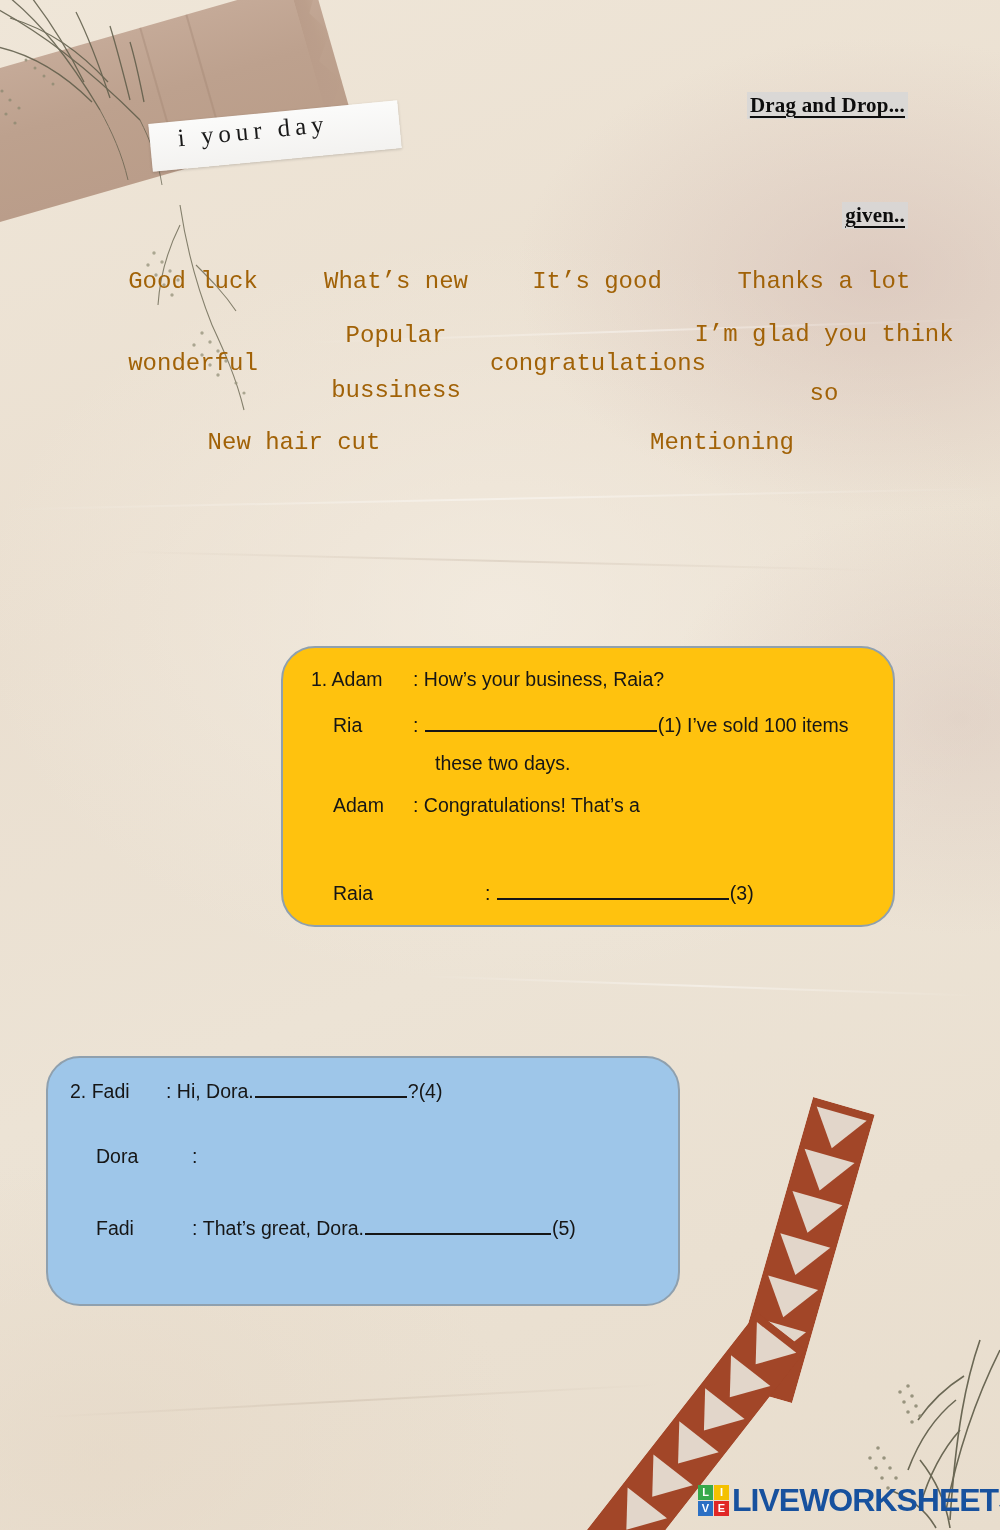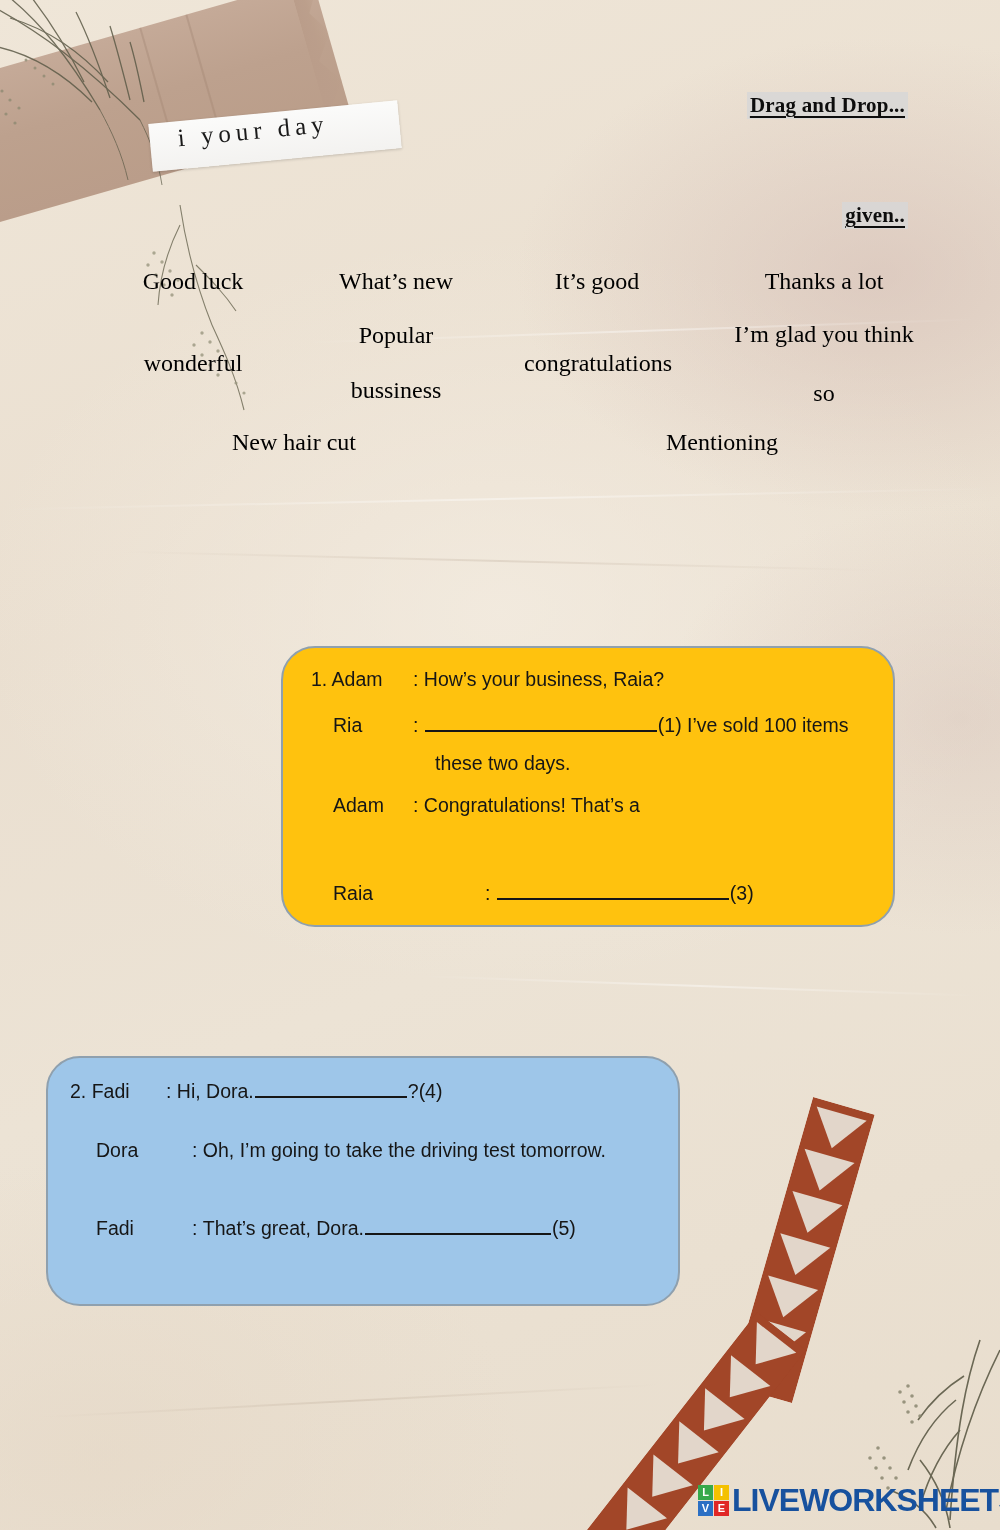--- a/index.html
+++ b/index.html
@@ -111,23 +111,23 @@
     margin-left: 36px;
   }
   #head-dragdrop { right: 92px; top: 92px; }
   #head-fill     { left: 150px; top: 146px; }
   #head-given    { right: 92px; top: 202px; }
 
   
   .wordbank { position: absolute; left: 0; top: 0; width: 1000px; height: 470px; }
   .word {
     position: absolute;
-    font-family: Liberation Serif, serif;
+    font-family: Liberation Mono, monospace;
     font-size: 24px;
-    color: #000000;
+    color: #a16207;
     white-space: nowrap;
     transform: translateX(-50%);
   }
 
   
   .card {
     position: absolute;
     border-radius: 34px;
     border: 2px solid #8fa0ae;
     box-sizing: border-box;
@@ -364,24 +364,23 @@
       </div>
     </div>
   <div class="card" id="card-blue">
       <div class="conv-row" style="left: 22px; top: 18px;">
         <span class="speaker" style="width: 96px;">2. Fadi</span>
         <span>:&nbsp;</span>
         <span>Hi, Dora. </span>
         <span class="blank-line" style="width: 152px;"></span>
         <span>?(4)</span>
       </div>
-      <div class="conv-row" style="left: 48px; top: 81px; align-items: flex-end;">
+      <div class="conv-row" style="left: 48px; top: 87px; align-items: flex-end;">
         <span class="speaker" style="width: 96px;">Dora</span>
         <span>:&nbsp;</span>
-        <span>Oh, I’m going to take the driving test tomorrow.</span>
       </div>
       <div class="conv-row" style="left: 48px; top: 155px;">
         <span class="speaker" style="width: 96px;">Fadi</span>
         <span>:&nbsp;</span>
         <span>That’s great, Dora. </span>
         <span class="blank-line" style="width: 186px;"></span>
         <span>(5)</span>
       </div>
     </div>
 

